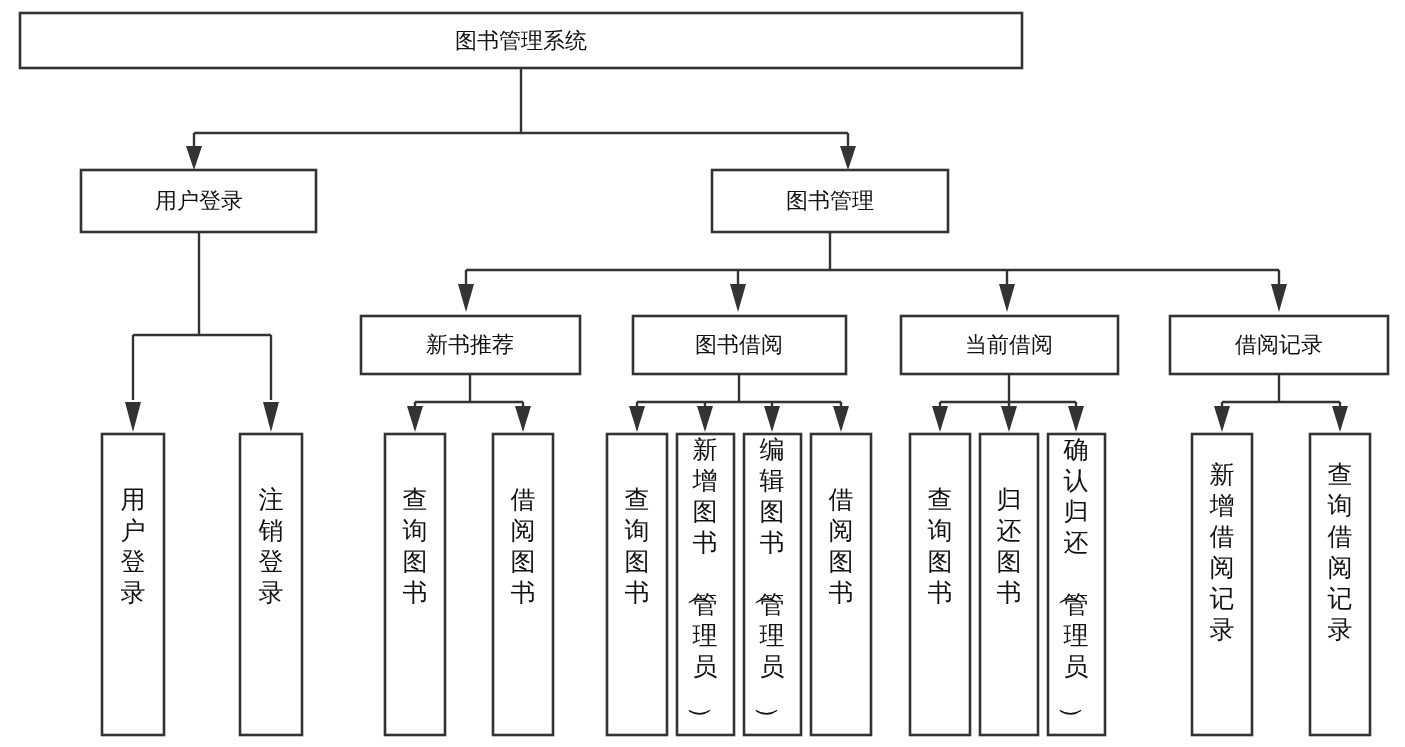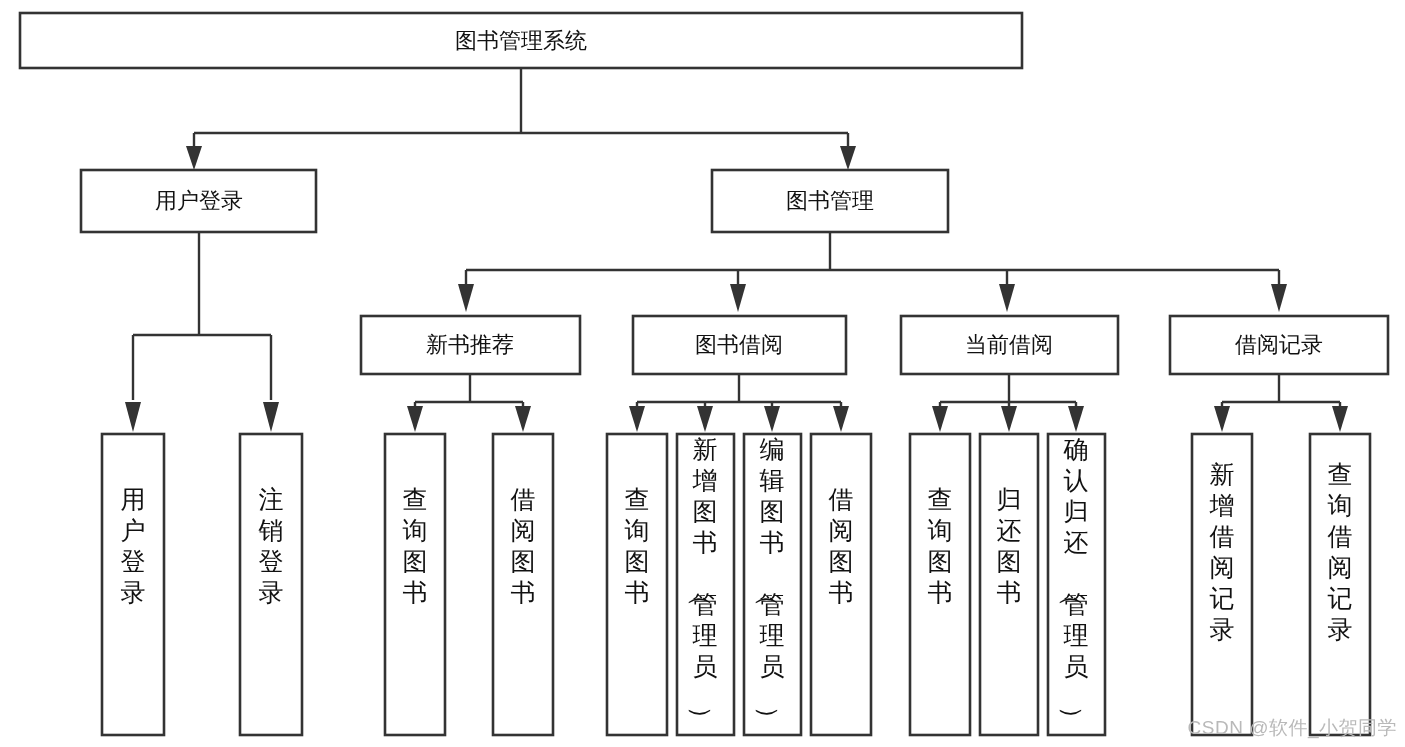--- a/index.html
+++ b/index.html
@@ -228,14 +228,13 @@
       <rect class="node-rect" x="1192" y="434" width="60" height="301"></rect>
       <text class="leaf-label" x="1222" y="483"><tspan x="1222" dy="0">新</tspan><tspan x="1222" dy="31">增</tspan><tspan x="1222" dy="31">借</tspan><tspan x="1222" dy="31">阅</tspan><tspan x="1222" dy="31">记</tspan><tspan x="1222" dy="31">录</tspan></text>
     </g>
     <g>
       <rect class="node-rect" x="1310" y="434" width="60" height="301"></rect>
       <text class="leaf-label" x="1340" y="483"><tspan x="1340" dy="0">查</tspan><tspan x="1340" dy="31">询</tspan><tspan x="1340" dy="31">借</tspan><tspan x="1340" dy="31">阅</tspan><tspan x="1340" dy="31">记</tspan><tspan x="1340" dy="31">录</tspan></text>
     </g>
 
   </svg>
 
-  <div class="watermark">CSDN @软件_小贺同学</div>
 </div>
 
 </body></html>

